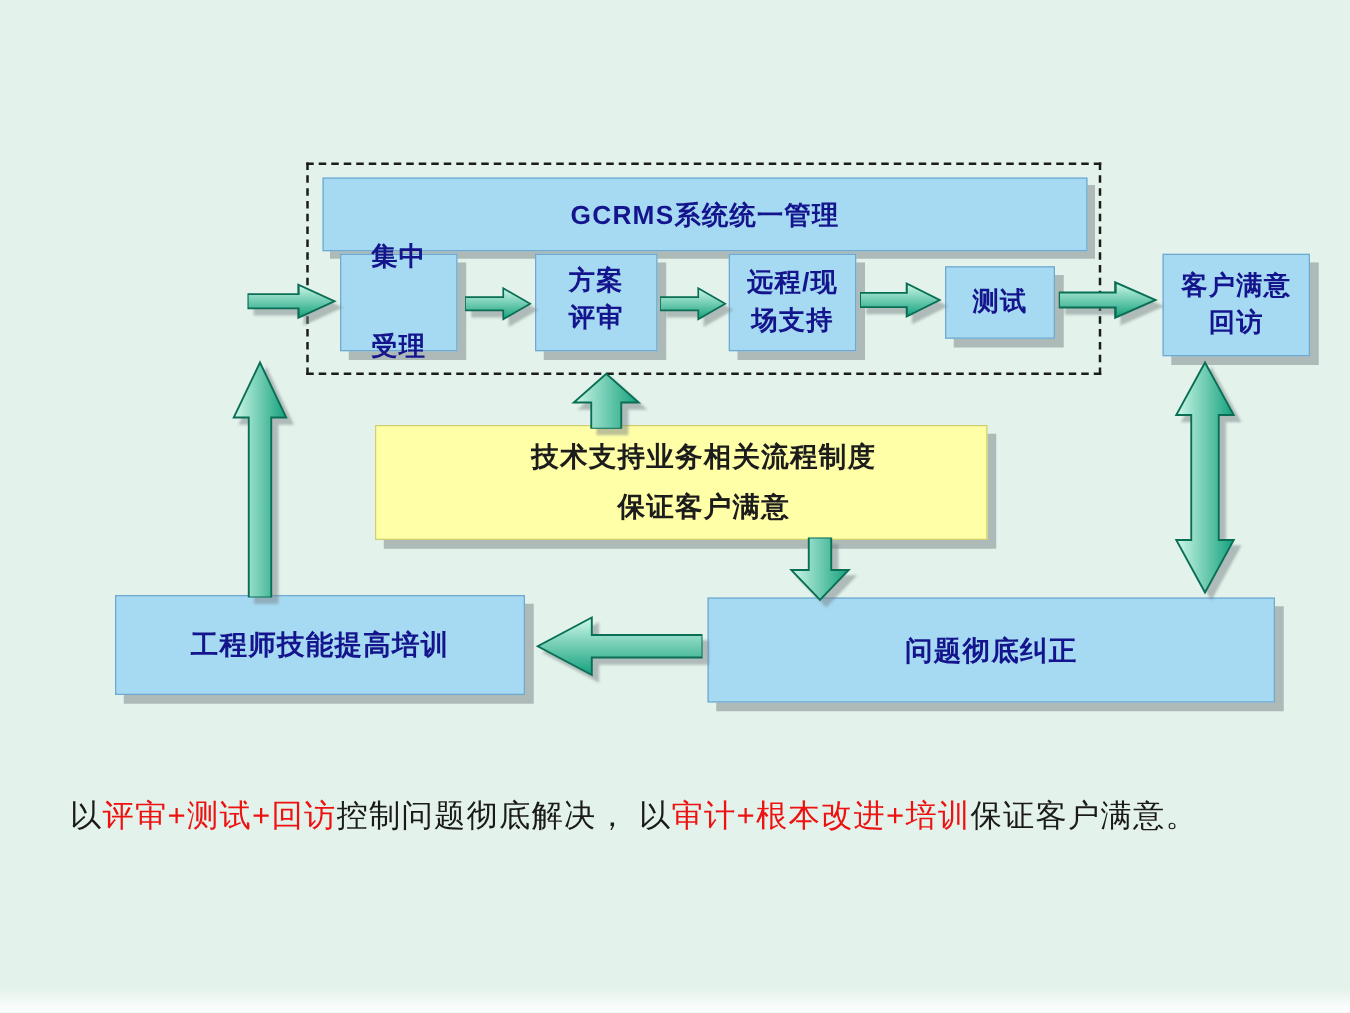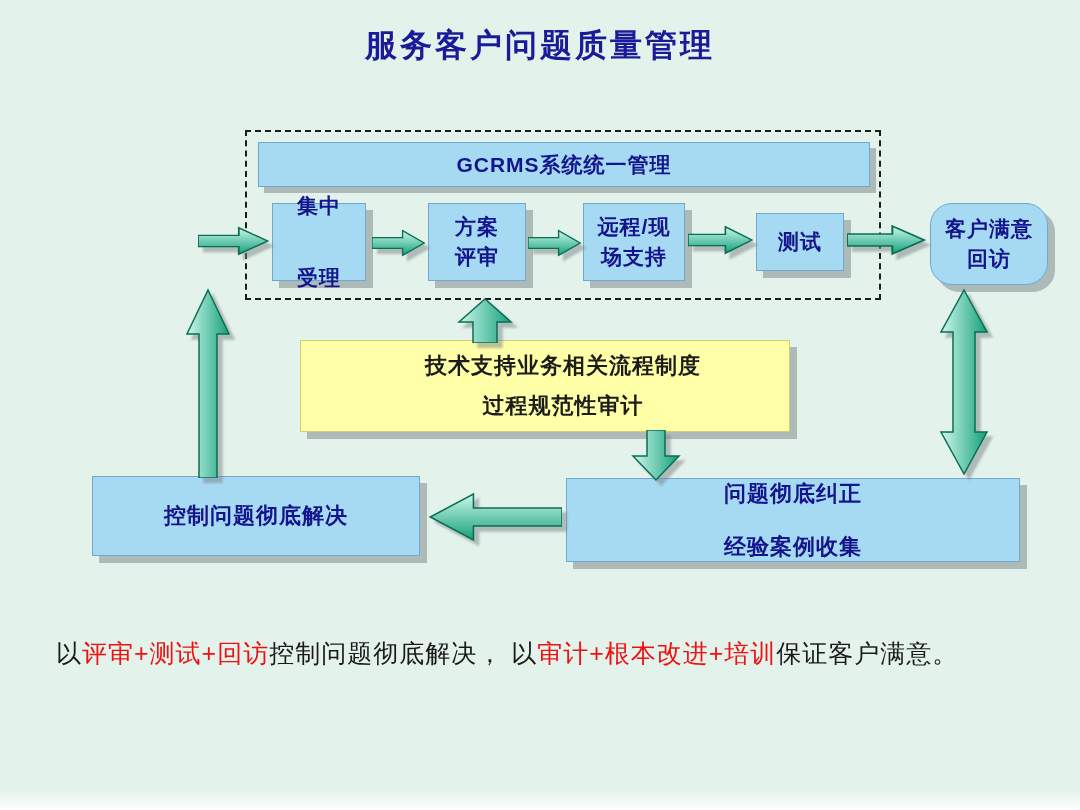--- a/index.html
+++ b/index.html
@@ -29,21 +29,21 @@
     margin:0;text-align:center;
     font-size:32px;font-weight:700;letter-spacing:3px;
     color:var(--title-color);
   }
   .dashed-region{
     position:absolute;left:245px;top:130px;width:636px;height:170px;
     border:2px dashed #1c1c1c;
     box-sizing:border-box;
   }
   .bar{
-    position:absolute;left:258px;top:142px;width:612px;height:45px;
+    position:absolute;left:258px;top:142px;width:612px;height:59px;
     background:var(--box-fill);
     border:1px solid var(--box-border);
     box-sizing:border-box;
     box-shadow:6px 6px 0 0 rgba(138,148,150,.6);
     display:flex;align-items:center;justify-content:center;
     color:var(--box-text);font-size:21px;font-weight:700;letter-spacing:1px;
   }
   .box{
     position:absolute;
     background:var(--box-fill);
@@ -51,24 +51,24 @@
     box-sizing:border-box;
     box-shadow:7px 7px 0 0 rgba(138,148,150,.6);
     color:var(--box-text);
     font-weight:700;
     display:flex;flex-direction:column;align-items:center;justify-content:center;
     text-align:center;font-size:21px;line-height:1.45;letter-spacing:1px;
   }
   .box span{display:block;}
   #b-need{left:84px;top:203px;width:112px;height:82px;}
   #b-intake{left:272px;top:203px;width:94px;height:78px;gap:41px;}
-  #b-review{left:428px;top:203px;width:98px;height:78px;}
+  #b-review{left:428px;top:203px;width:98px;height:78px;font-family:Liberation Mono, monospace;}
   #b-remote{left:583px;top:203px;width:102px;height:78px;}
   #b-test{left:756px;top:213px;width:88px;height:58px;}
-  #b-satisfaction{left:930px;top:203px;width:118px;height:82px;border-radius:22px;}
+  #b-satisfaction{left:930px;top:203px;width:118px;height:82px;}
   #b-audit{
     left:300px;top:340px;width:490px;height:92px;
     background:var(--yellow-fill);
     border:1px solid var(--yellow-border);
     color:#1c1c1c;font-size:22px;line-height:1.2;
     gap:13px;
     padding-left:36px;
   }
   #b-training{left:92px;top:476px;width:328px;height:80px;font-size:22px;}
   #b-correction{left:566px;top:478px;width:454px;height:84px;font-size:22px;line-height:1.5;gap:20px;}
@@ -95,21 +95,20 @@
   .bottom-fade{
     position:absolute;left:0;right:0;bottom:0;height:20px;
     background:linear-gradient(to bottom,rgba(255,255,255,0),#ffffff);
   }
 </style>
 </head>
 <body>
 
 <div class="slide">
 
-  <h1 class="title">服务客户问题质量管理</h1>
 
   <div class="dashed-region"></div>
 
   <div class="bar">
     <span>GCRMS系统统一管理</span>
   </div>
 
 
   <div class="box" id="b-intake">
     <span>集中</span>
@@ -130,30 +129,29 @@
     <span>场支持</span>
   </div>
 
   <div class="box" id="b-satisfaction">
     <span>客户满意</span>
     <span>回访</span>
   </div>
 
   <div class="box" id="b-audit">
     <span>技术支持业务相关流程制度</span>
-    <span>过程规范性审计</span>
+    <span>保证客户满意</span>
   </div>
 
   <div class="box" id="b-training">
-    <span>控制问题彻底解决</span>
+    <span>工程师技能提高培训</span>
   </div>
 
   <div class="box" id="b-correction">
     <span>问题彻底纠正</span>
-    <span>经验案例收集</span>
   </div>
 
   <svg class="arrow" id="a-need-intake" viewBox="0 0 60 34" preserveAspectRatio="none">
     <defs>
         <linearGradient id="gr1" x1="0" y1="0" x2="0" y2="1">
           <stop offset="0" stop-color="#cdf8e9"></stop>
           <stop offset="1" stop-color="#14a07c"></stop>
         </linearGradient>
       </defs>
     <polygon points="0,11 34,11 34,3 58,17 34,31 34,23 0,23" fill="url(#gr1)" stroke="#0a6e55" stroke-width="1.5"></polygon>

